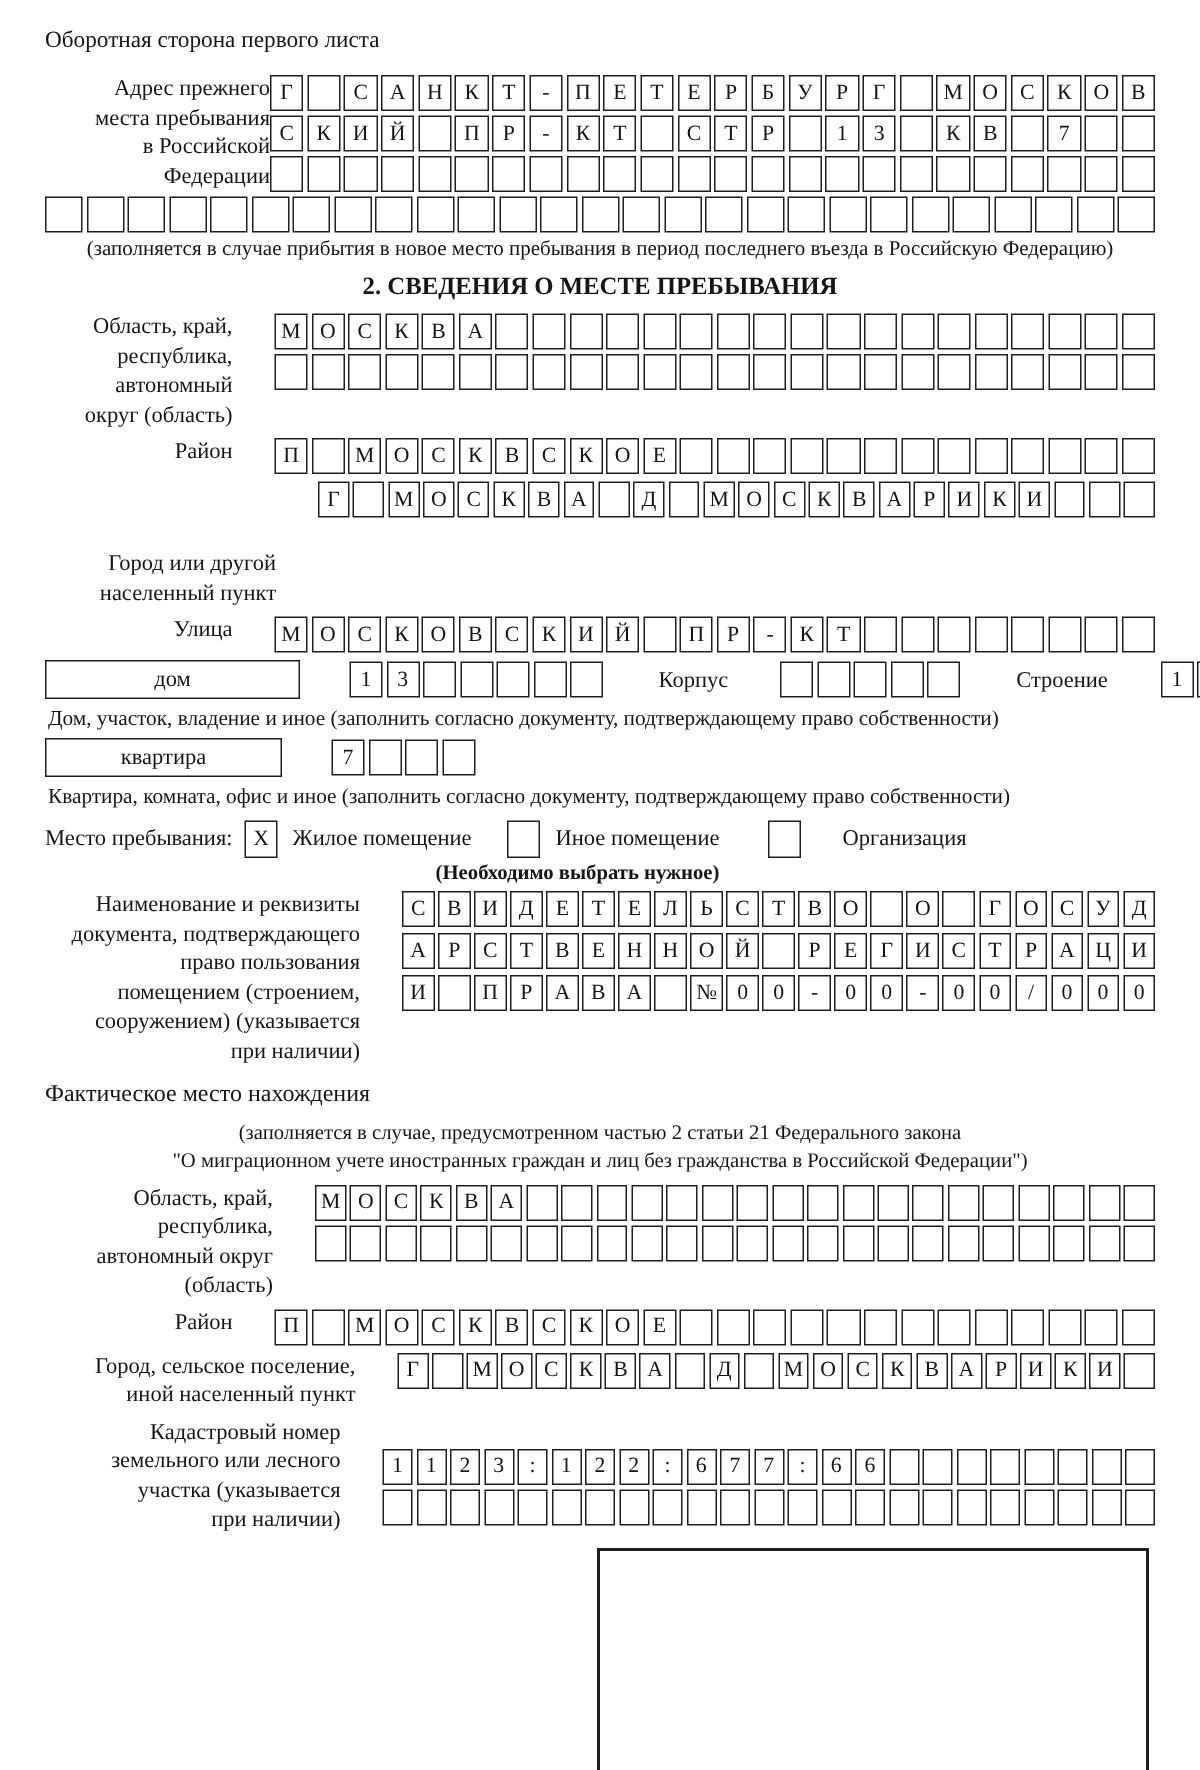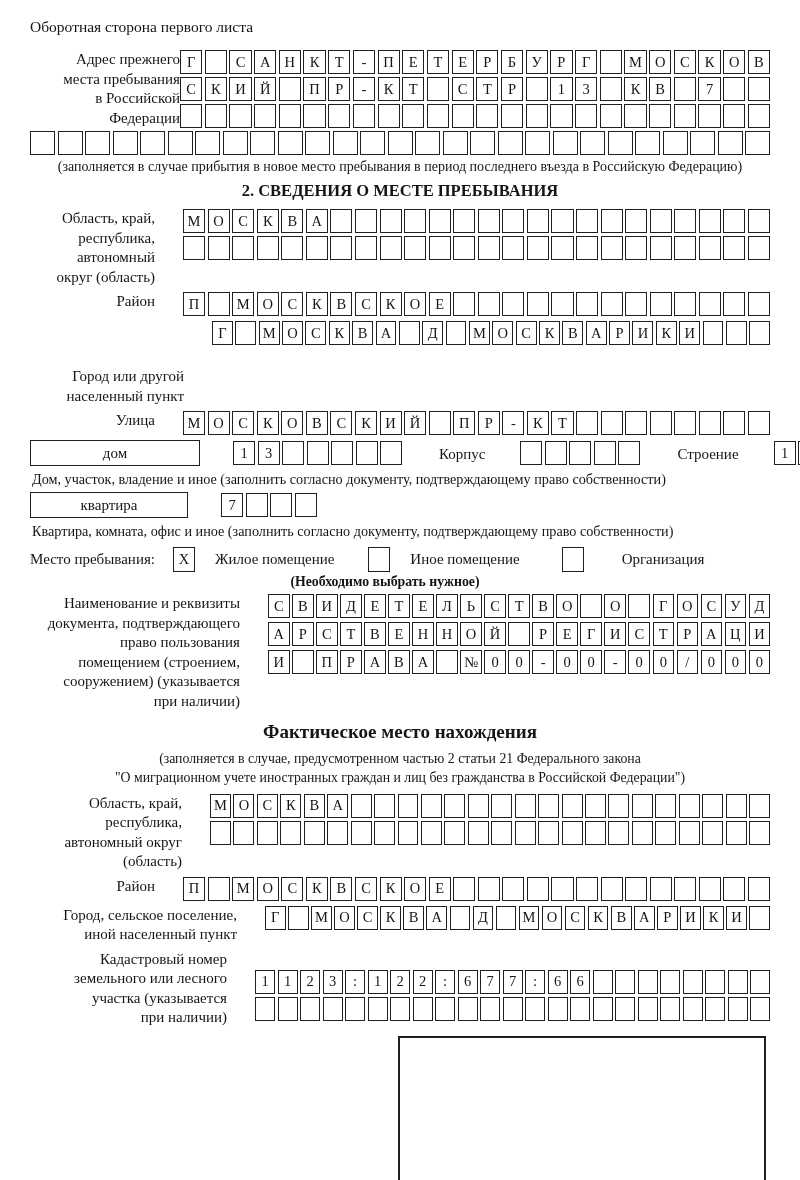--- a/index.html
+++ b/index.html
@@ -22,30 +22,30 @@
     display:flex;align-items:center;justify-content:center;
     font-size:14.5px;line-height:1;background:#fff;
   }
   .cells .cell{flex:1;min-width:0;}
   .cellgroup{display:flex;gap:2.5px;flex:none;}
   .cellgroup .cell{width:20px;flex:none;}
   .fullrow{margin-top:3px;}
   .note{font-size:14px;text-align:center;margin-top:4px;}
   .note-left{font-size:14.2px;text-align:left;margin:3px 0 4px 2px;font-family:Liberation Serif, serif;}
   .title{font-weight:bold;font-size:16.5px;text-align:center;margin:6px 0 8px 0;}
-  .subtitle{font-weight:bold;font-size:19px;text-align:center;margin:10px 0 6px 0;}
+  .subtitle{font-weight:normal;font-size:16px;margin:10px 0 6px 0;}
   .fact-note{font-size:13.8px;text-align:center;line-height:1.4;}
   .formrow{display:flex;align-items:flex-start;margin-bottom:5px;gap:28px;}
   .wide-box{
     border:1.6px solid #1f1f1f;height:24px;box-sizing:content-box;
     display:flex;align-items:center;justify-content:center;
     font-size:15px;flex:none;background:#fff;
   }
   .inline-label{font-size:15px;padding:3px 7px 0 9px;flex:none;}
-  .mesto-row{display:flex;align-items:center;font-size:15px;margin-top:7px;gap:10px;}
+  .mesto-row{display:flex;align-items:center;font-size:15px;margin-top:7px;}
   .checkbox{
     width:20px;height:23px;border:1.6px solid #1f1f1f;flex:none;
     display:flex;align-items:center;justify-content:center;font-size:14.5px;
   }
   .opt-label{padding:0 10px 0 10px;text-align:right;}
   .necessity{font-size:13.8px;text-align:center;width:310px;margin:2px 0 4px 200px;font-weight:bold;}
   .mark-box{width:364px;height:166px;border:2px solid #1f1f1f;margin:8px 0 0 368px;background:#fff;}
   .mark-caption{width:404px;margin:6px 0 0 348px;text-align:center;font-size:14.6px;line-height:1.35;}
 </style>
 </head>

